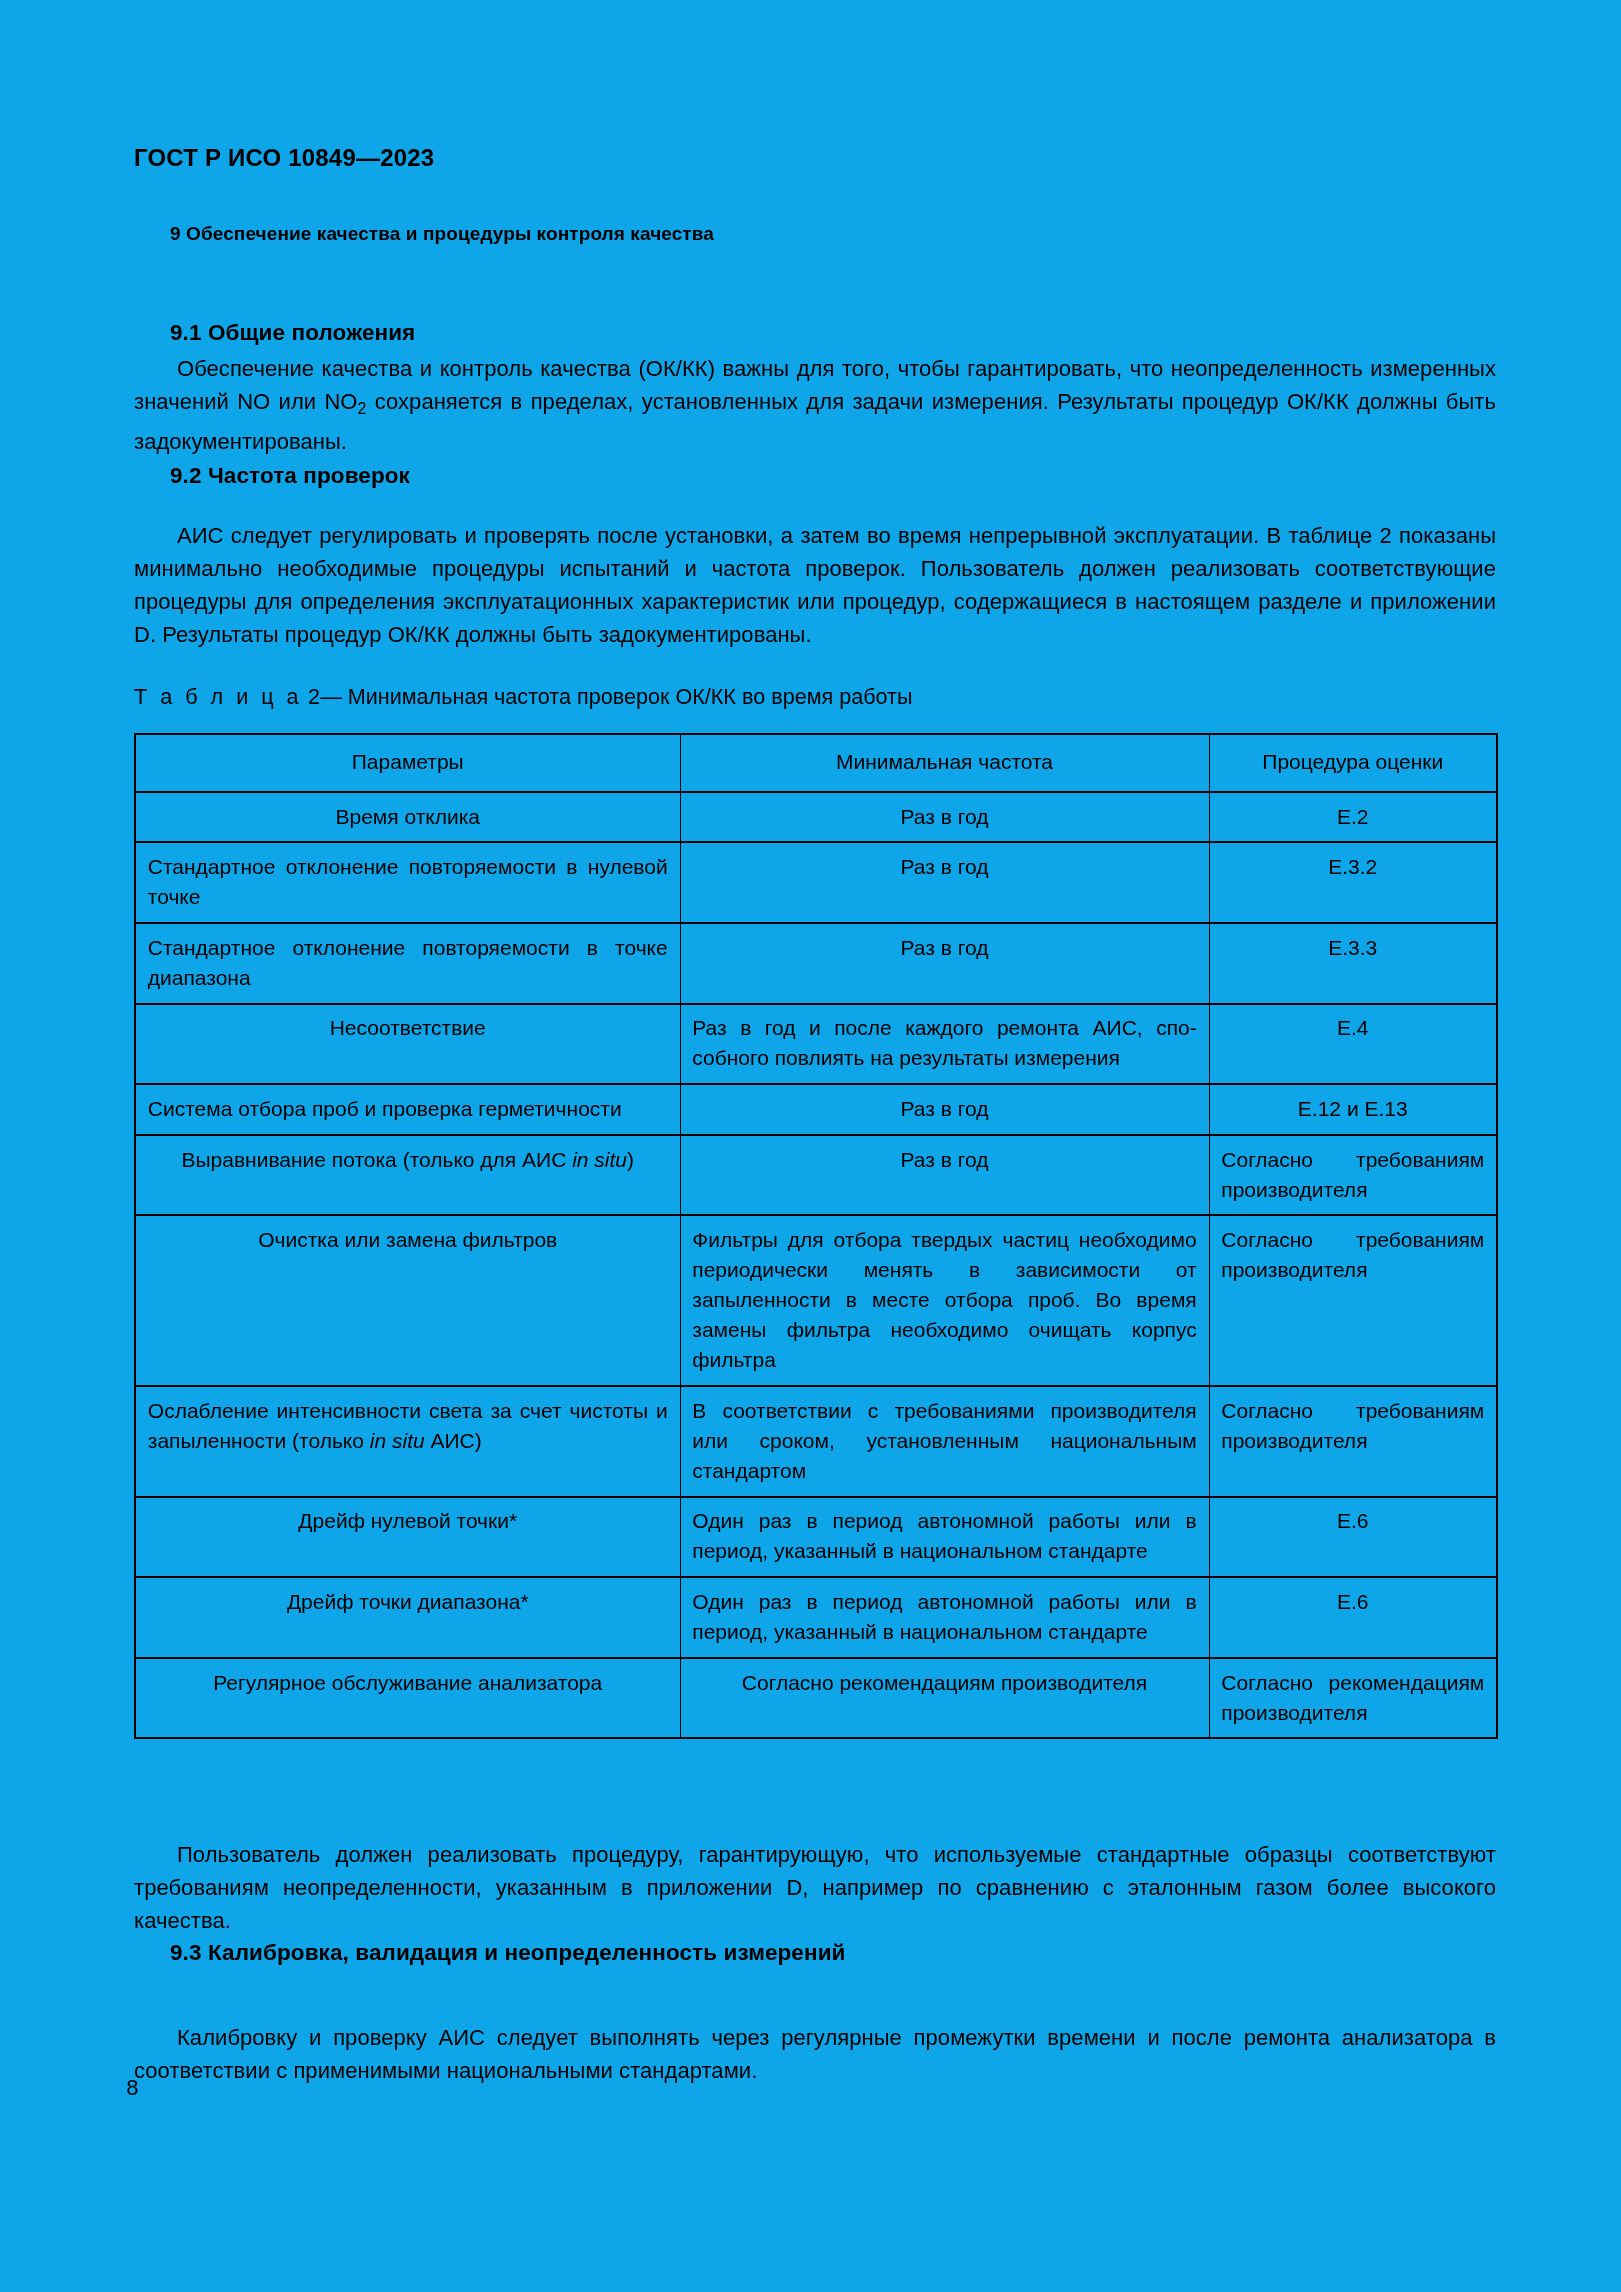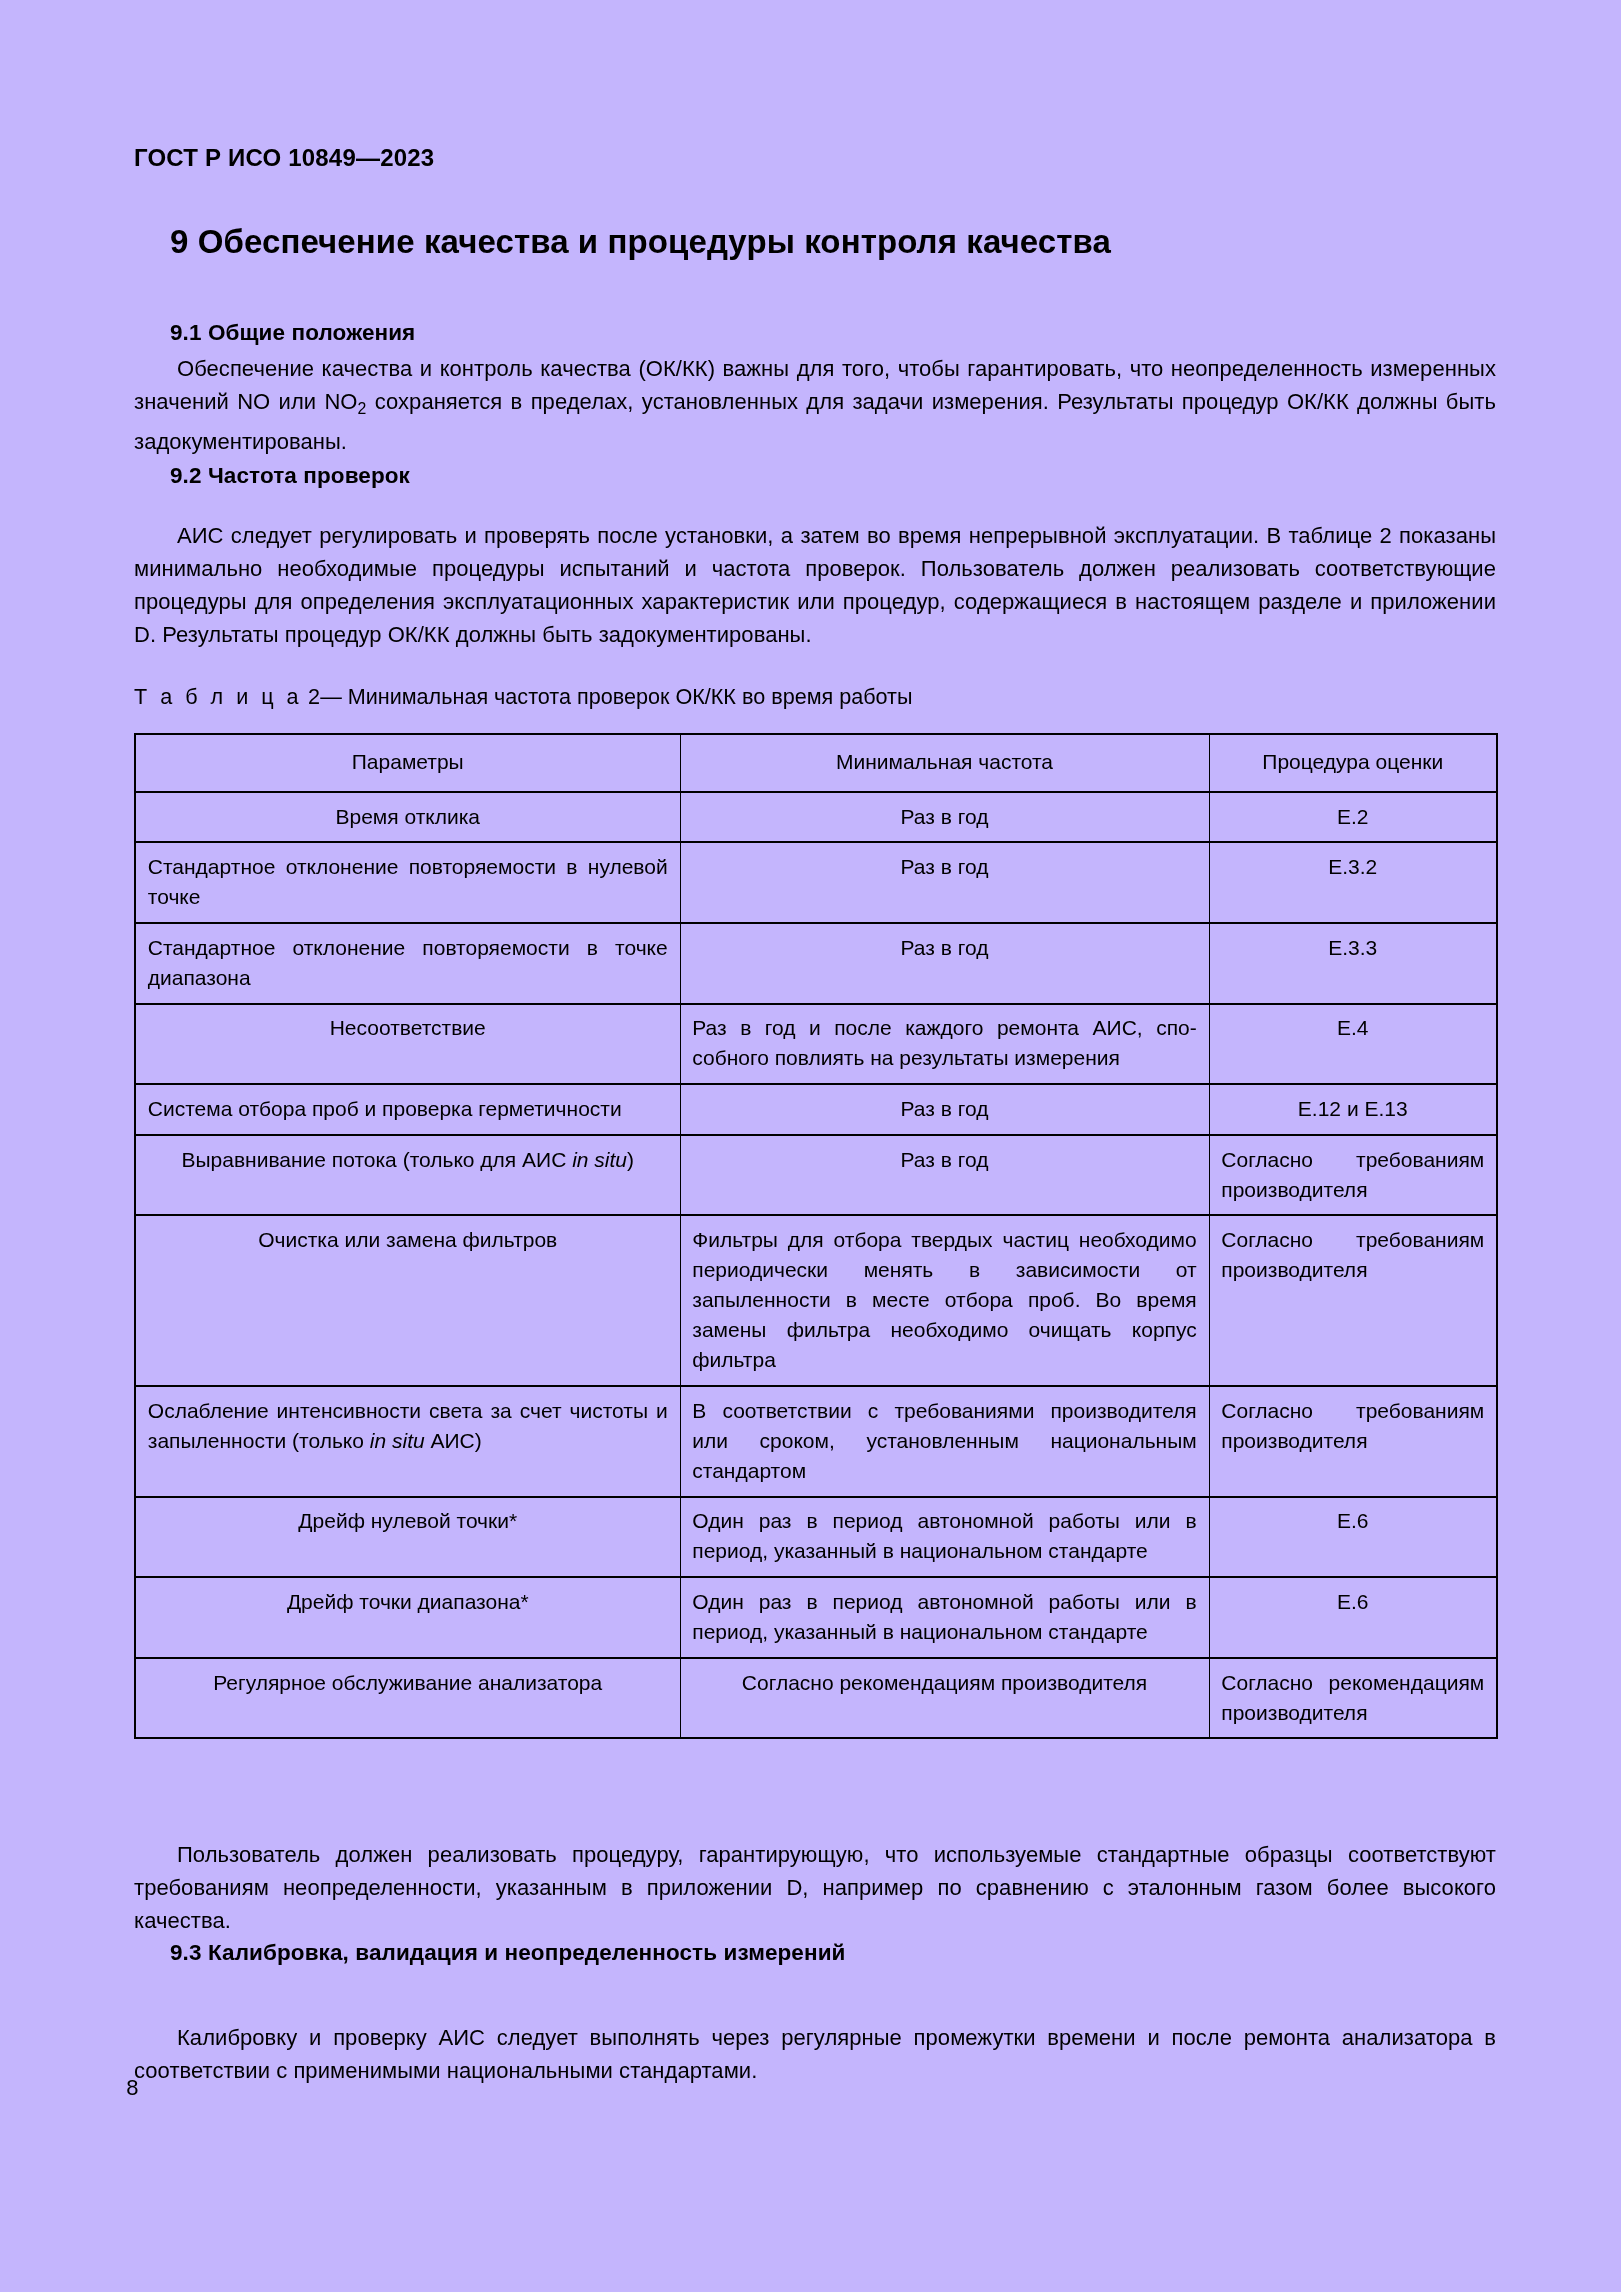--- a/index.html
+++ b/index.html
@@ -8,21 +8,21 @@
     background: #ffffff;
   }
   body {
     font-family: "Liberation Sans", sans-serif;
     color: #000000;
   }
   .page {
     position: relative;
     width: 1621px;
     height: 2293px;
-    background: #c4b5fd;
+    background: #0ea5e9;
     box-sizing: border-box;
     overflow: hidden;
   }
   .content {
     position: absolute;
     left: 134px;
     top: 0;
     width: 1362px;
   }
 
@@ -35,21 +35,21 @@
     font-weight: bold;
     letter-spacing: 0.2px;
     white-space: nowrap;
   }
 
   
   .h1 {
     position: absolute;
     left: 36px;
     top: 223px;
-    font-size: 33px;
+    font-size: 19px;
     font-weight: bold;
     letter-spacing: 0.1px;
     white-space: nowrap;
   }
   .h2 {
     font-size: 22.5px;
     font-weight: bold;
     margin: 0;
     letter-spacing: 0.1px;
     white-space: nowrap;

